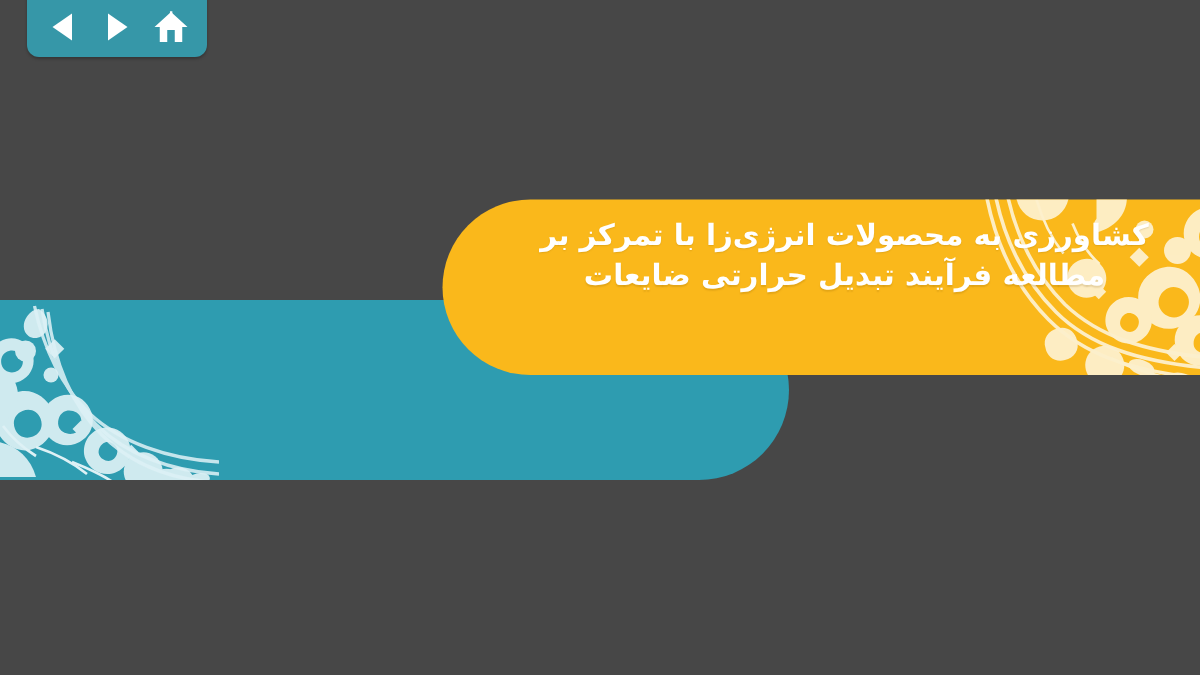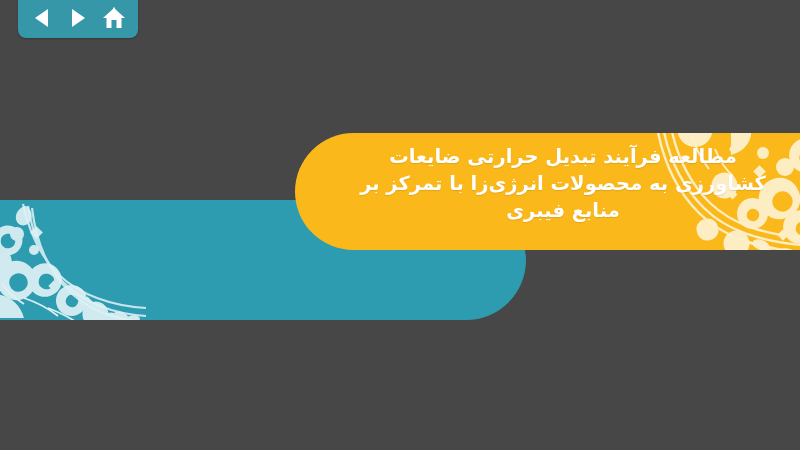--- a/index.html
+++ b/index.html
@@ -175,23 +175,22 @@
       </g>
       <g fill="none" stroke="#fdf3d6" stroke-width="1.8">
         <path d="M36 6 c4 14 10 26 18 36"></path>
         <path d="M60 22 c4 10 10 20 18 27"></path>
         <path d="M86 112 c12 6 24 10 38 13"></path>
       </g>
     </svg>
   </div>
 
   <div id="title">
+    <span class="tline">کشاورزی به محصولات انرژی‌زا با تمرکز بر</span>
     <span class="tline">مطالعه فرآیند تبدیل حرارتی ضایعات</span>
-    <span class="tline">کشاورزی به محصولات انرژی‌زا با تمرکز بر</span>
-    <span class="tline">منابع فیبری</span>
   </div>
 
   <div id="navbar">
     <div class="navbtn">
       <span>
         <svg width="18" height="20" viewBox="0 0 18 20" xmlns="http://www.w3.org/2000/svg">
           <path d="M15 1 L2 10 L15 19 Z" fill="#ffffff"></path>
         </svg>
       </span>
     </div>

